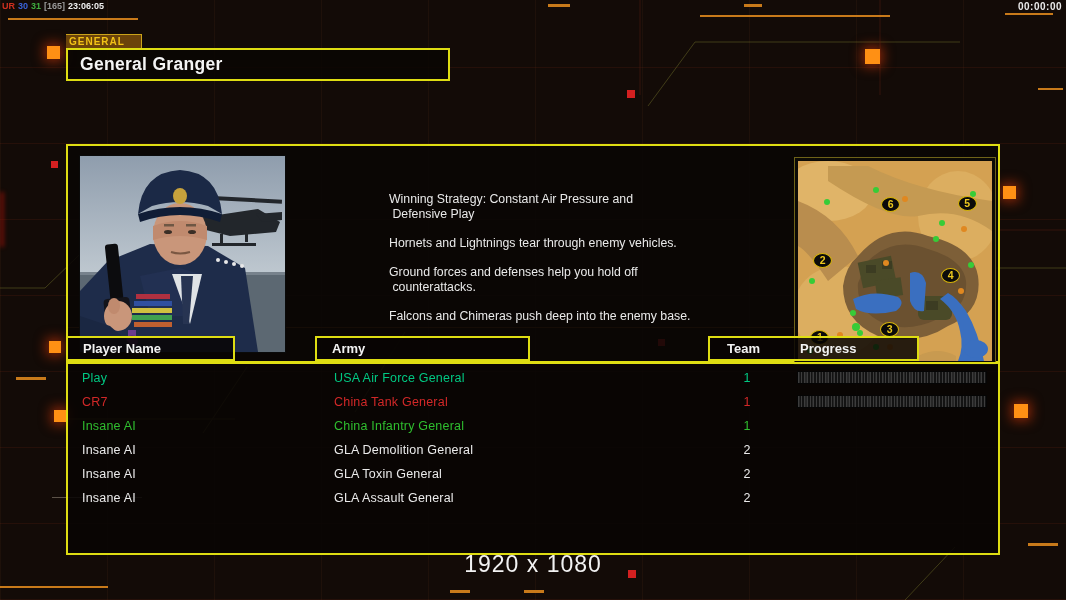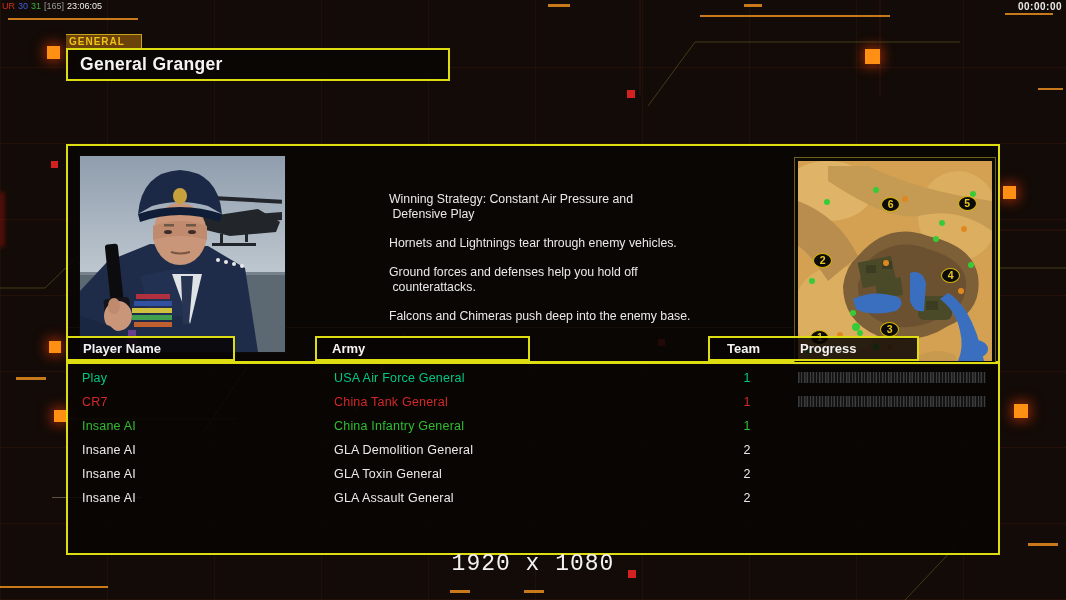--- a/index.html
+++ b/index.html
@@ -6,21 +6,21 @@
   .screen{
     position:relative;width:1066px;height:600px;overflow:hidden;
     background:
       repeating-linear-gradient(90deg, rgba(130,70,35,0.10) 0 1px, transparent 1px 107px),
       repeating-linear-gradient(0deg, rgba(150,45,20,0.14) 0 1px, transparent 1px 76px),
       #130b07;
     font-family:"Liberation Sans",sans-serif;
   }
   .abs{position:absolute;}
   
-  .debug{left:2px;top:1px;font-size:9px;font-weight:normal;letter-spacing:0;white-space:nowrap;}
+  .debug{left:2px;top:1px;font-size:9px;font-weight:bold;letter-spacing:0;white-space:nowrap;}
   .debug span{margin-right:3px;}
   .d-ur{color:#d03020;}
   .d-a{color:#3a62d8;}
   .d-b{color:#3fae3f;}
   .d-c{color:#9a9a9a;}
   .d-clock{color:#efefef;}
   .timer{right:4px;top:1px;color:#e9e9e9;font-size:10px;font-weight:bold;letter-spacing:.5px;}
   
   .gen-tab{
     left:66px;top:34px;width:72px;height:13px;background:#6b430a;
@@ -75,21 +75,21 @@
   .prow .c-bar{
     position:absolute;left:729px;top:4px;width:188px;height:11px;
     background:
       repeating-linear-gradient(90deg, #3c3c3c 0 1px, rgba(0,0,0,0) 1px 3px),
       repeating-linear-gradient(90deg, #262626 0 2px, rgba(0,0,0,0) 2px 7px),
       #131313;
     border:1px solid #050505;
   }
   
   .resolution{left:0;top:551px;width:1066px;text-align:center;color:#f2f2f2;
-    font-family:Liberation Mono, monospace;font-size:23px;letter-spacing:1px;}
+    font-family:Liberation Sans, sans-serif;font-size:23px;letter-spacing:1px;}
   
   .sq-o{background:#ff9014;box-shadow:0 0 12px 3px rgba(230,60,10,.55);}
   .sq-r{background:#d32020;}
   .sq-dr{background:#7a1816;opacity:.8;}
   .dash-o{background:#c87a1a;}
   .dash-d{background:#6e3c10;}
   .line-gray{background:#5c5248;}
   .glow-red{background:#a31208;filter:blur(2px);opacity:.6;}
   .traces{left:0;top:0;pointer-events:none;}
 </style>

